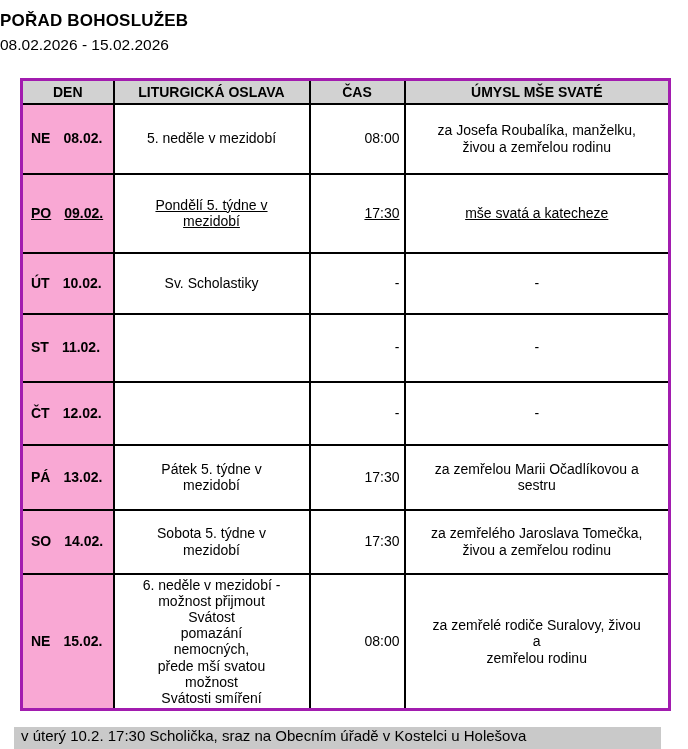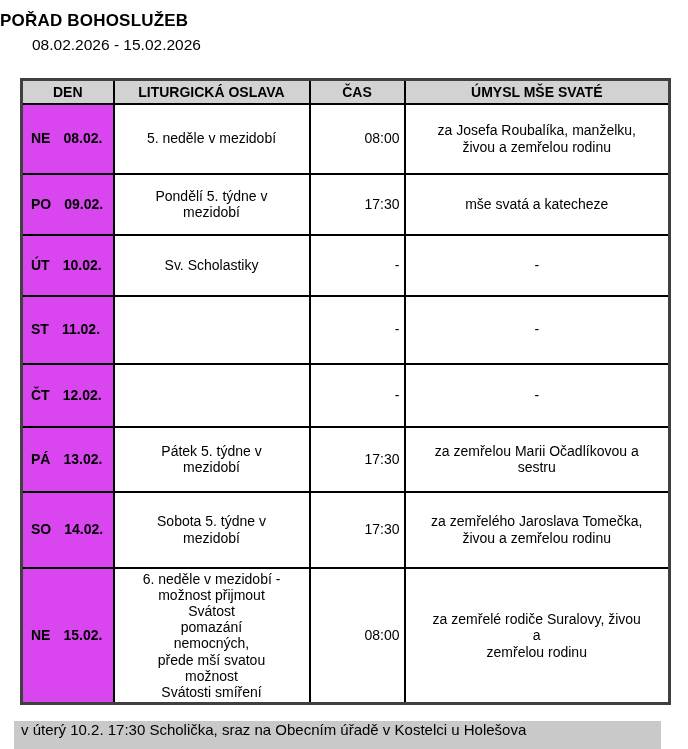--- a/index.html
+++ b/index.html
@@ -19,72 +19,71 @@
     font-size: 17px;
     font-weight: bold;
     line-height: 19px;
     letter-spacing: 0.2px;
   }
   .date-range {
     font-size: 15.5px;
     font-weight: normal;
     margin-top: 6px;
     line-height: 17px;
-    margin-left: 32px;
   }
 
   
   table.schedule {
     border-collapse: collapse;
     table-layout: fixed;
     width: 648px;
     margin-left: 20px;
     margin-top: 25px;
-    border: 3px solid #404040;
+    border: 3px solid #a21caf;
   }
   table.schedule th, table.schedule td {
     border: 2px solid #000000;
     font-size: 14px;
     line-height: 1.16;
     vertical-align: middle;
     overflow: hidden;
   }
   table.schedule thead tr { height: 24px; }
   table.schedule th {
     background: #d2d2d2;
     font-weight: bold;
     text-align: center;
     padding: 1px 2px;
   }
   td.day-cell {
-    background: #d946ef;
+    background: #f9a8d4;
     font-weight: bold;
     text-align: left;
     padding-left: 8px;
     white-space: nowrap;
   }
   td.day-cell .day-date { margin-left: 13px; }
   td.celebration-cell {
     text-align: center;
     padding: 2px 27px;
     white-space: pre-line;
   }
   td.time-cell { text-align: right; padding: 2px 4px; }
   td.intention-cell {
     text-align: center;
     padding: 2px 24px;
     white-space: pre-line;
   }
   tbody tr:nth-child(1) { height: 70px; }
-  tbody tr:nth-child(2) { height: 61px; }
+  tbody tr:nth-child(2) { height: 79px; text-decoration: underline; }
   tbody tr:nth-child(3) { height: 61px; }
   tbody tr:nth-child(4) { height: 68px; }
   tbody tr:nth-child(5) { height: 63px; }
   tbody tr:nth-child(6) { height: 65px; }
-  tbody tr:nth-child(7) { height: 76px; }
+  tbody tr:nth-child(7) { height: 64px; }
   tbody tr:nth-child(8) { height: 88px; }
 
   
   .footer-note {
     margin-left: 14px;
     margin-top: 16px;
     width: 647px;
     height: 39px;
     background: #c9c9c9;
     display: flex;

